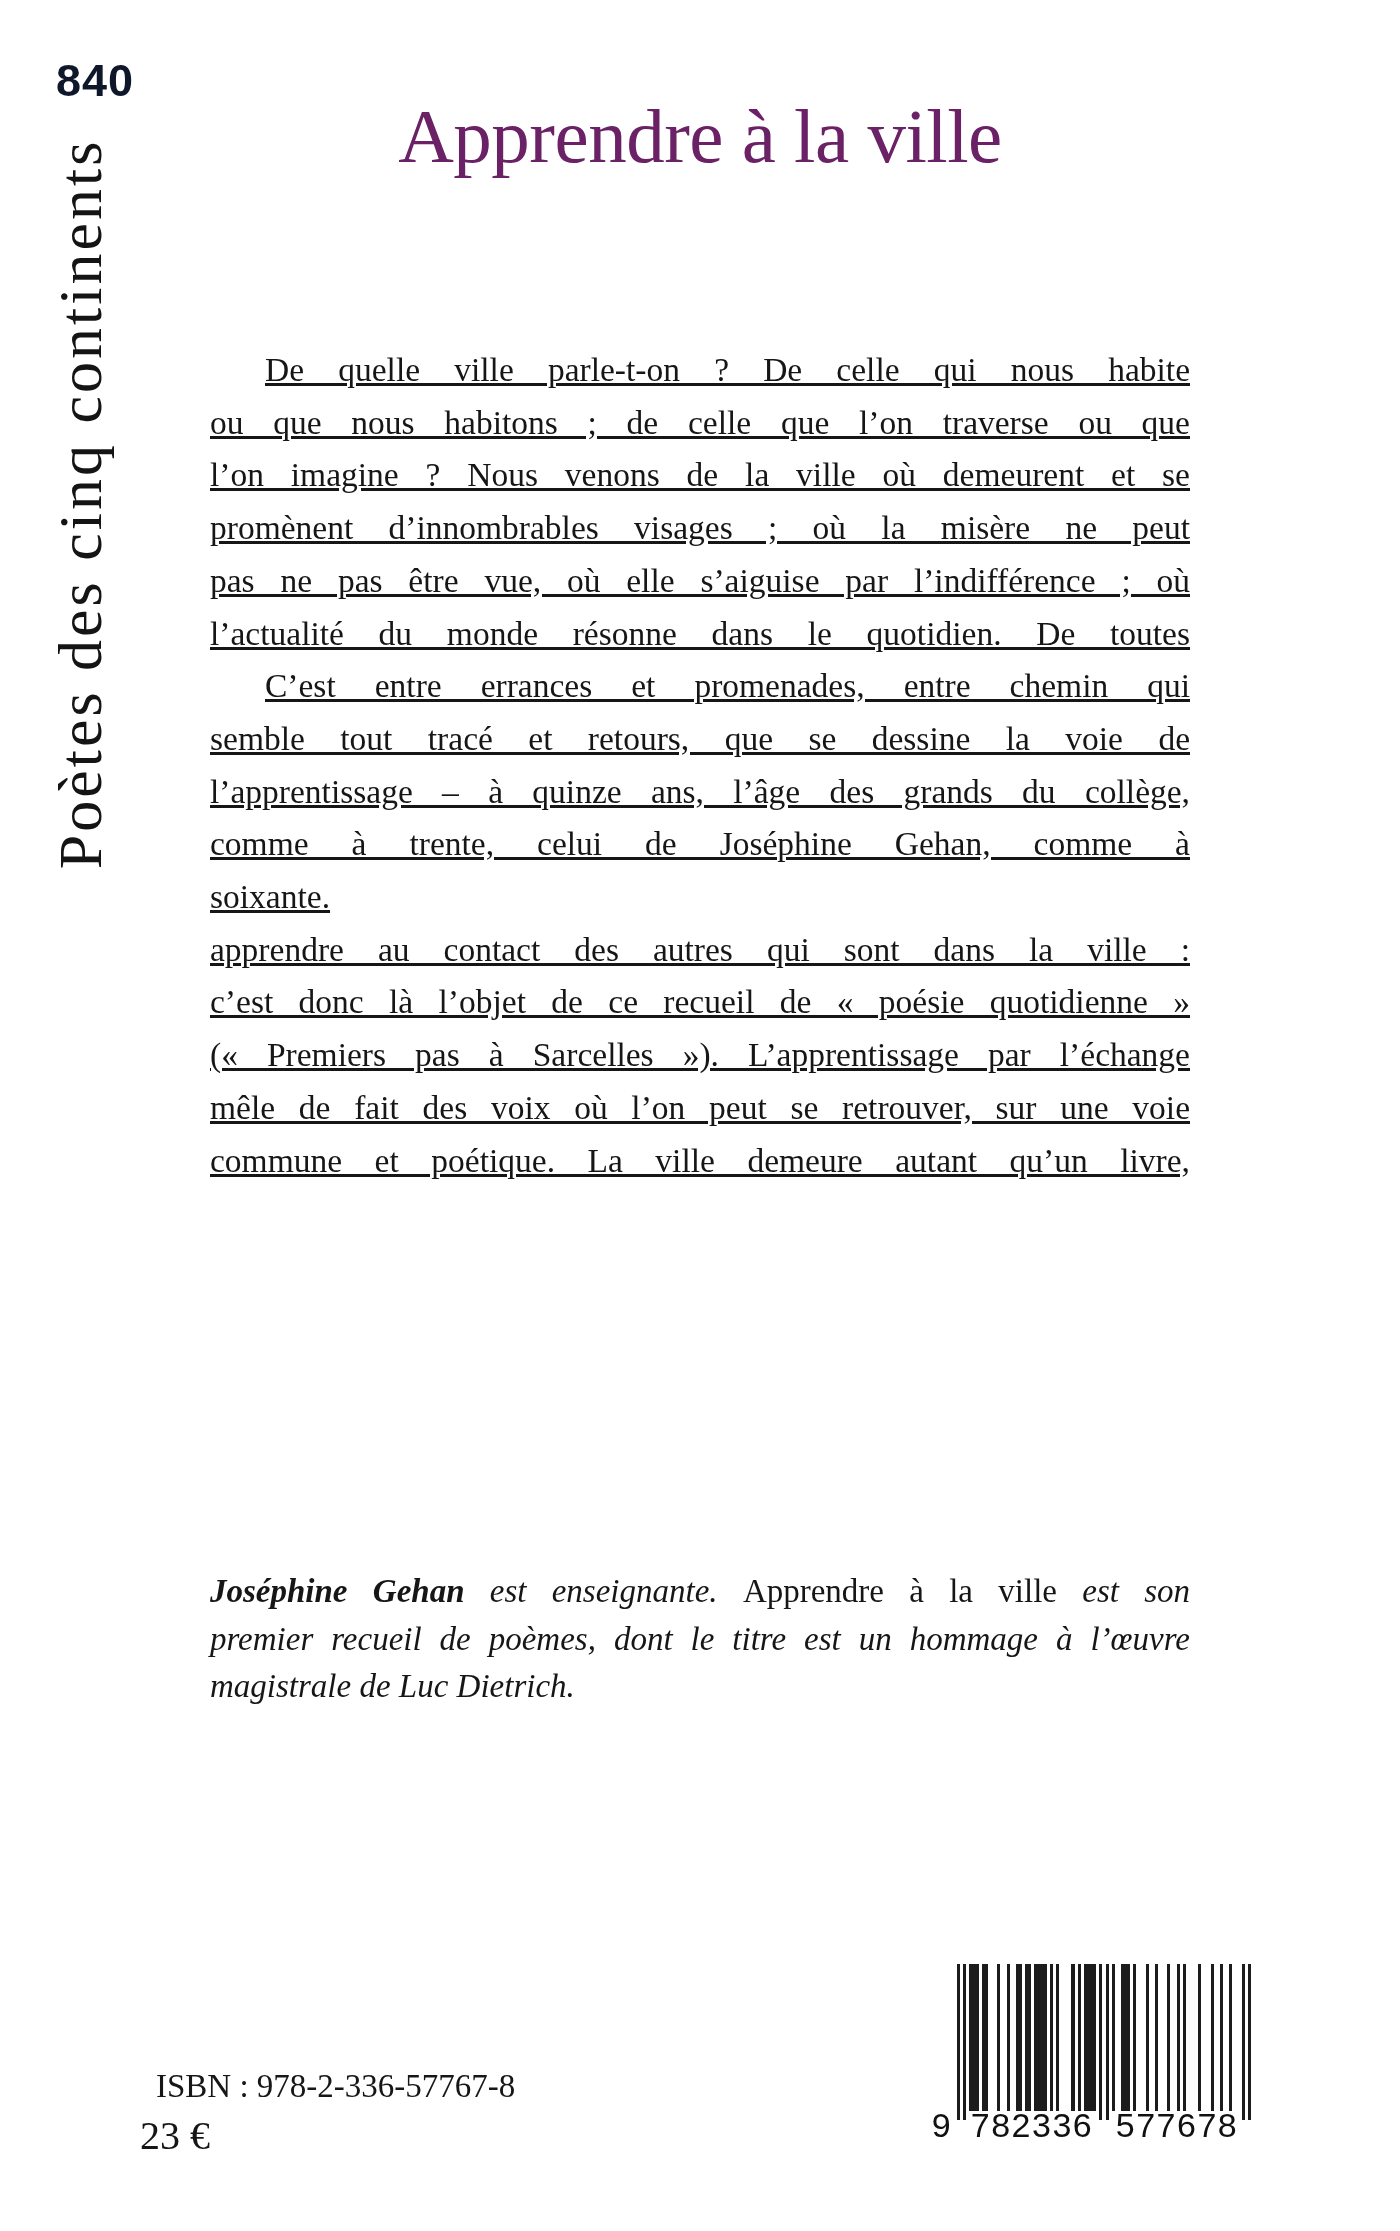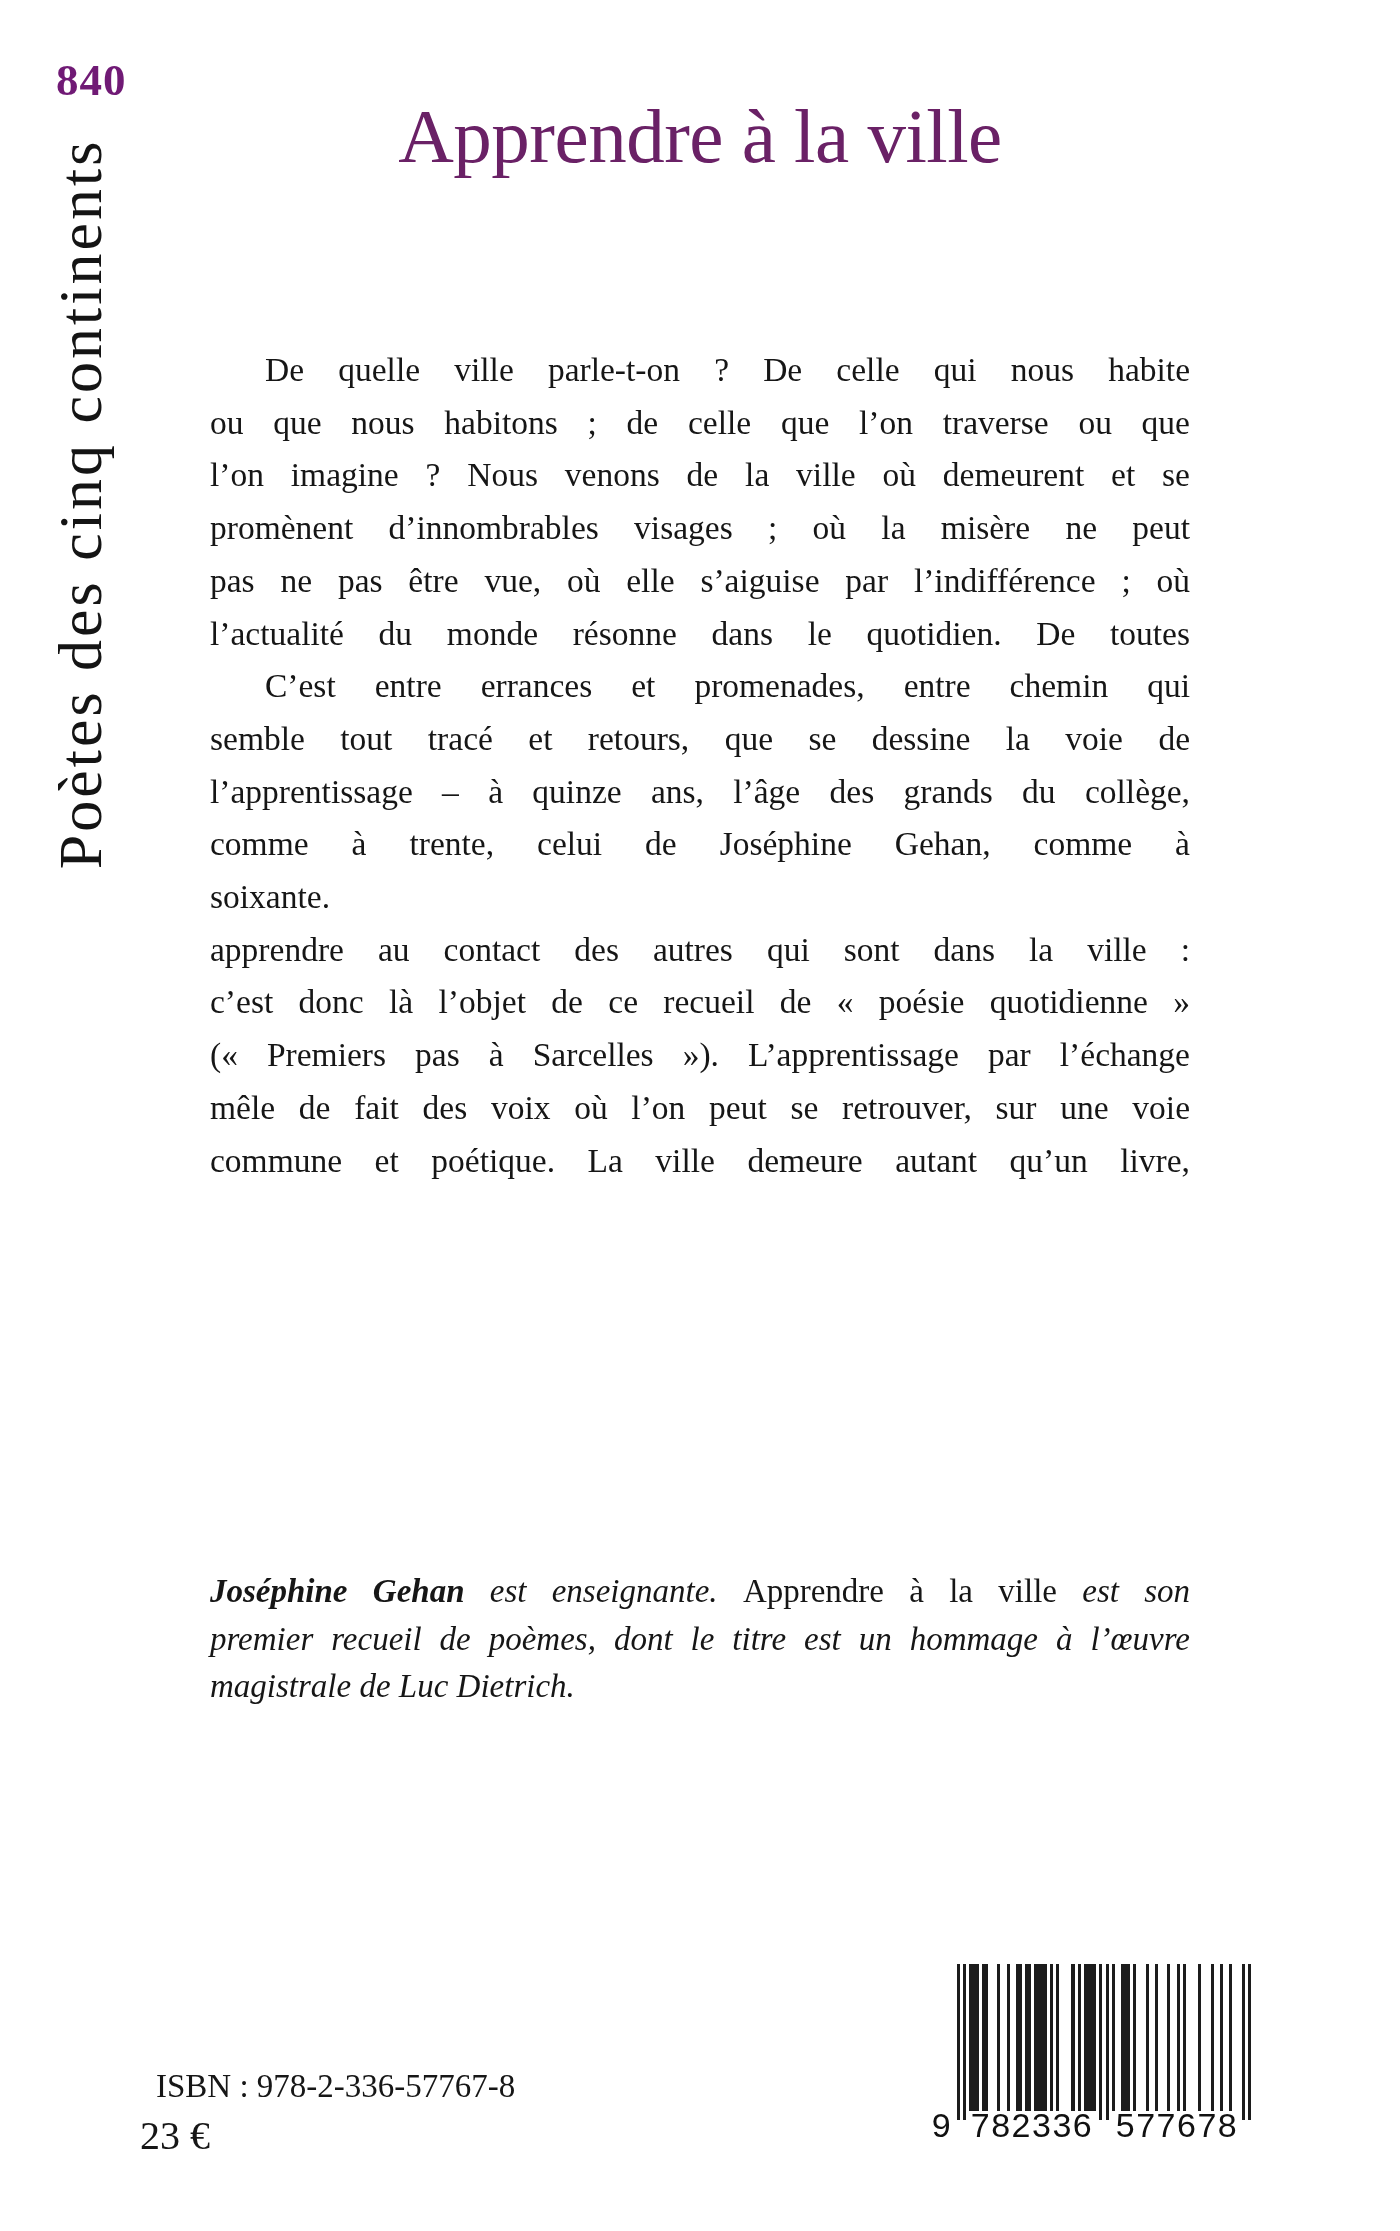--- a/index.html
+++ b/index.html
@@ -50,20 +50,21 @@
     line-height: 1;
     color: #6A2166;
   }
 
   .blurb {
     position: absolute;
     left: 210px;
     top: 344px;
     width: 980px;
     font-size: 33.5px;
+    text-decoration: underline;
   }
   .bline {
     line-height: 52.7px;
     text-align: justify;
     text-align-last: justify;
   }
   .bline.last { text-align-last: left; }
   .bline.ind  { text-indent: 55px; }
 
   .author-note {
@@ -128,21 +129,21 @@
   }
   .g0 { left: -15px; }
   .g1 { left: 75px; }
   .g2 { left: 220px; }
 </style>
 </head>
 <body>
 
 <div class="page">
 
-  <div class="collection-number" style="color: #701a75; font-family: Liberation Serif, serif;">840</div>
+  <div class="collection-number" style="color: #0f172a;">840</div>
 
   <div class="spine">Poètes des cinq continents</div>
 
   <h1 class="title" style="color: rgb(106, 33, 102);">Apprendre à la ville</h1>
 
   <div class="blurb">
       <div class="bline ind">De quelle ville parle-t-on&nbsp;? De celle qui nous habite</div>
       <div class="bline">ou que nous habitons&nbsp;; de celle que l’on traverse ou que</div>
       <div class="bline">l’on imagine&nbsp;? Nous venons de la ville où demeurent et se</div>
       <div class="bline">promènent d’innombrables visages&nbsp;; où la misère ne peut</div>

